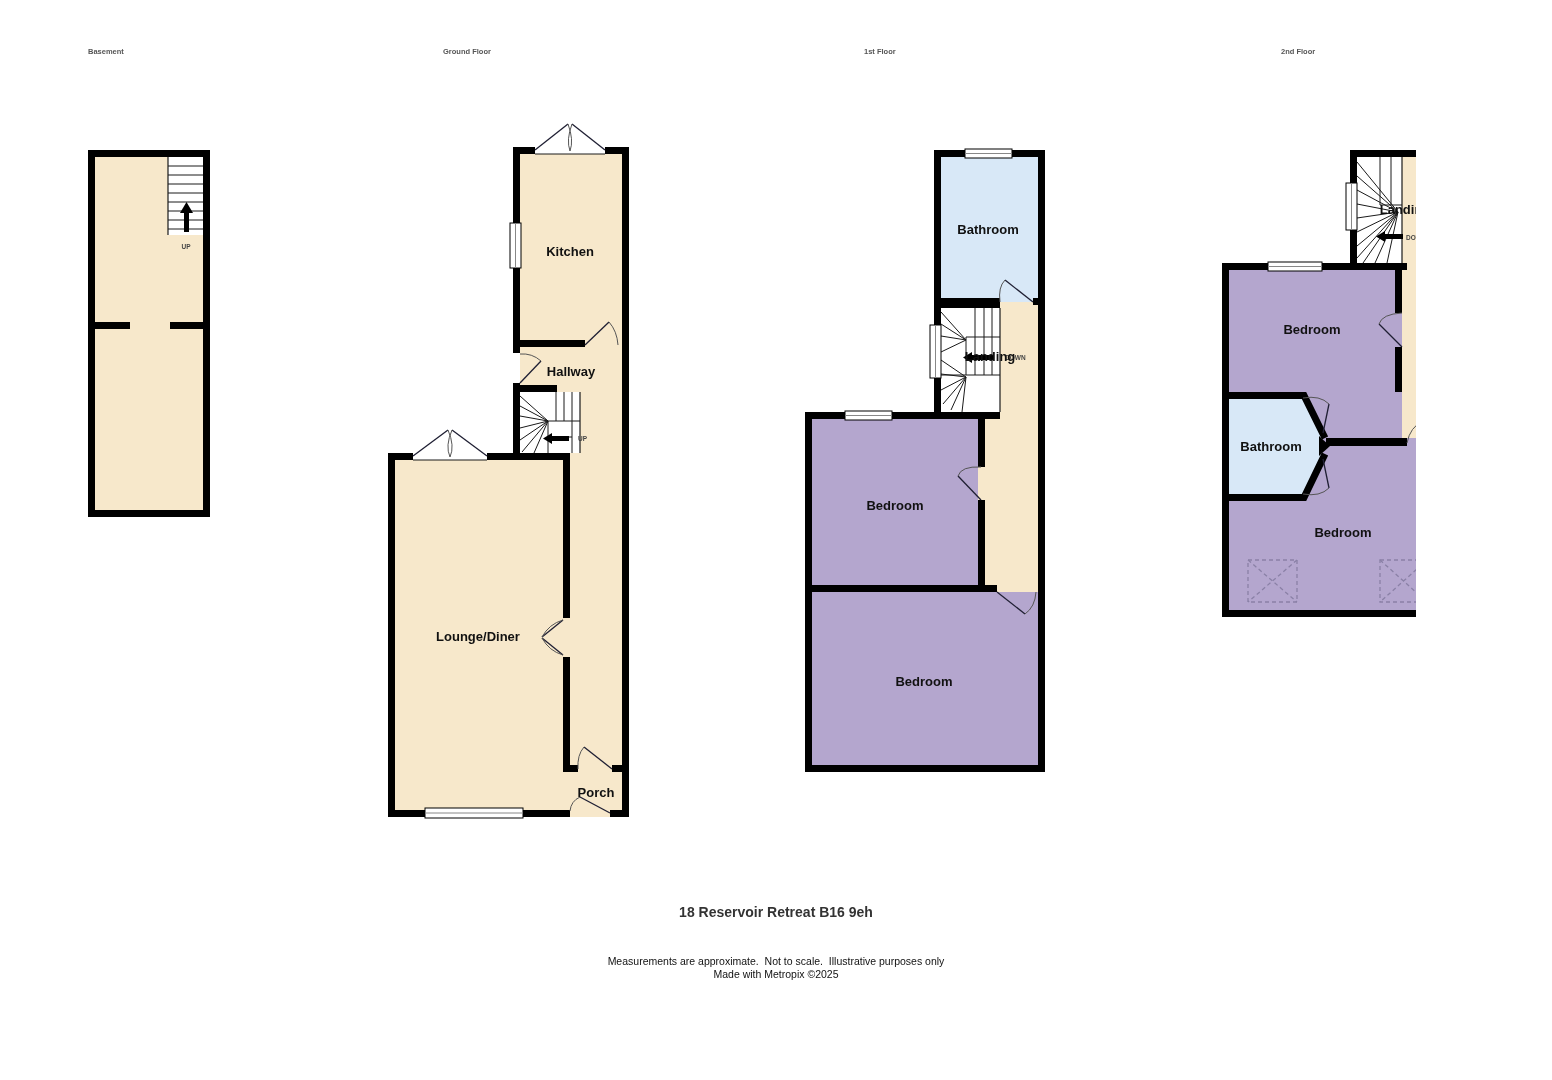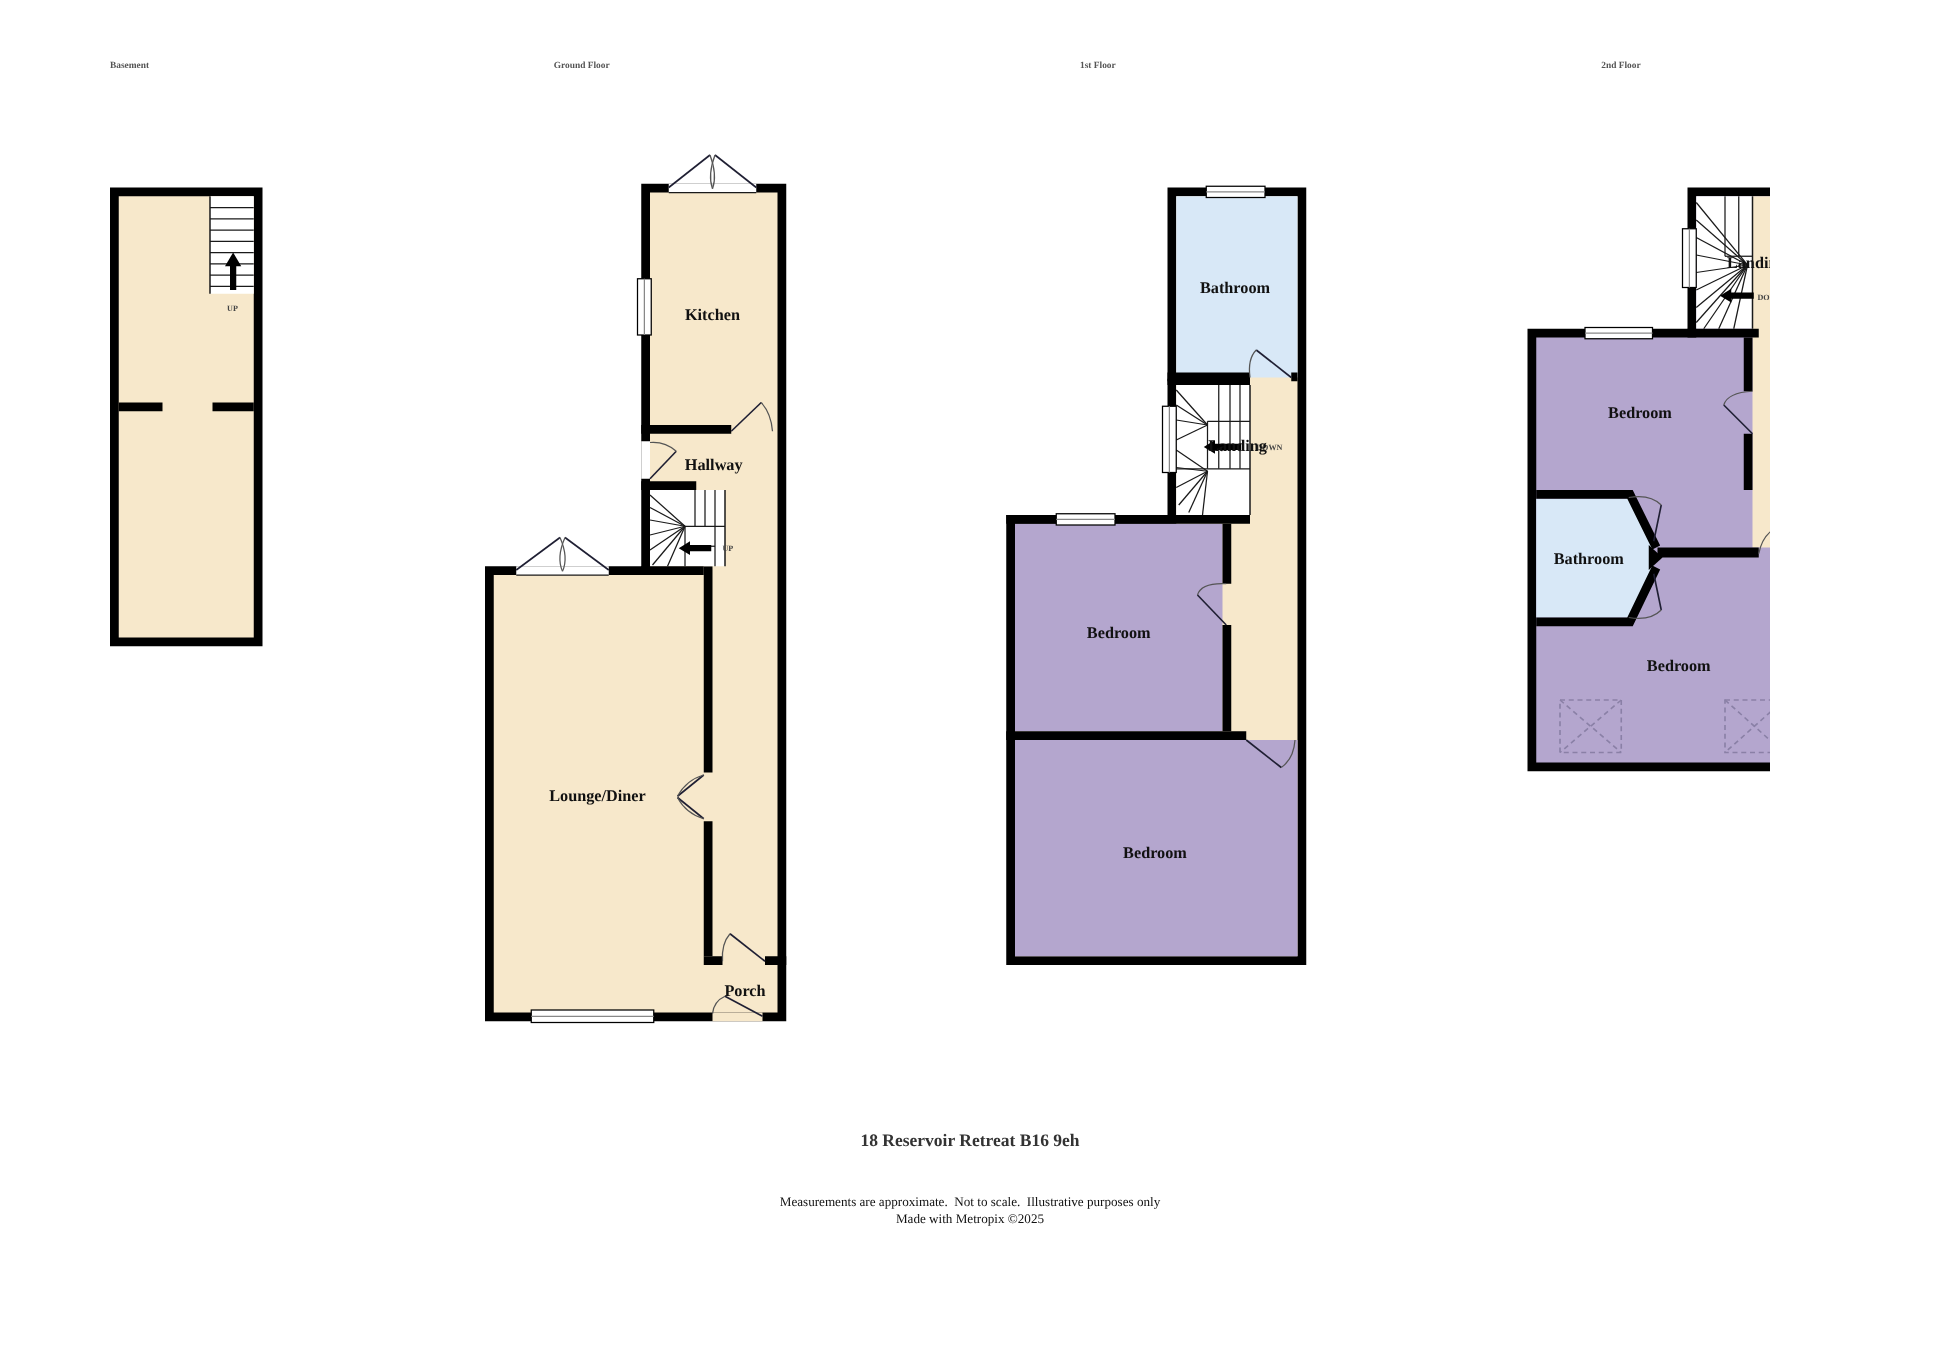--- a/index.html
+++ b/index.html
@@ -1,17 +1,17 @@
 <!DOCTYPE html>
 <html style="--cream: #F7E8CB; --purple: #B4A6CE; --blue: #D8E8F7; --wall: #000000; --arc: #555555; --dashed_box: #8A80A6; --label: #111111; --floor_label: #555555; --title_color: #333333; --disclaimer: #111111;"><head>
 <meta charset="utf-8">
 <style>
   html,body{margin:0;padding:0;background:#fff;}
   .canvas{position:relative;width:1416px;height:1080px;background:#fff;overflow:hidden;
-          font-family:Liberation Serif, serif;}
+          font-family:Liberation Sans, sans-serif;}
   svg{position:absolute;left:0;top:0;}
   
   .fill-wall{fill:var(--wall,#000);}
   .fill-cream{fill:var(--cream,#F7E8CB);}
   .fill-purple{fill:var(--purple,#B4A6CE);}
   .fill-blue{fill:var(--blue,#D8E8F7);}
   .fill-white{fill:#FFFFFF;}
   .stairline{stroke:#1a1a1a;stroke-width:1;fill:none;}
   .stairedge{stroke:#1a1a1a;stroke-width:1.2;fill:none;}
   .doorleaf{stroke:#1f1f33;stroke-width:1.3;fill:none;}

